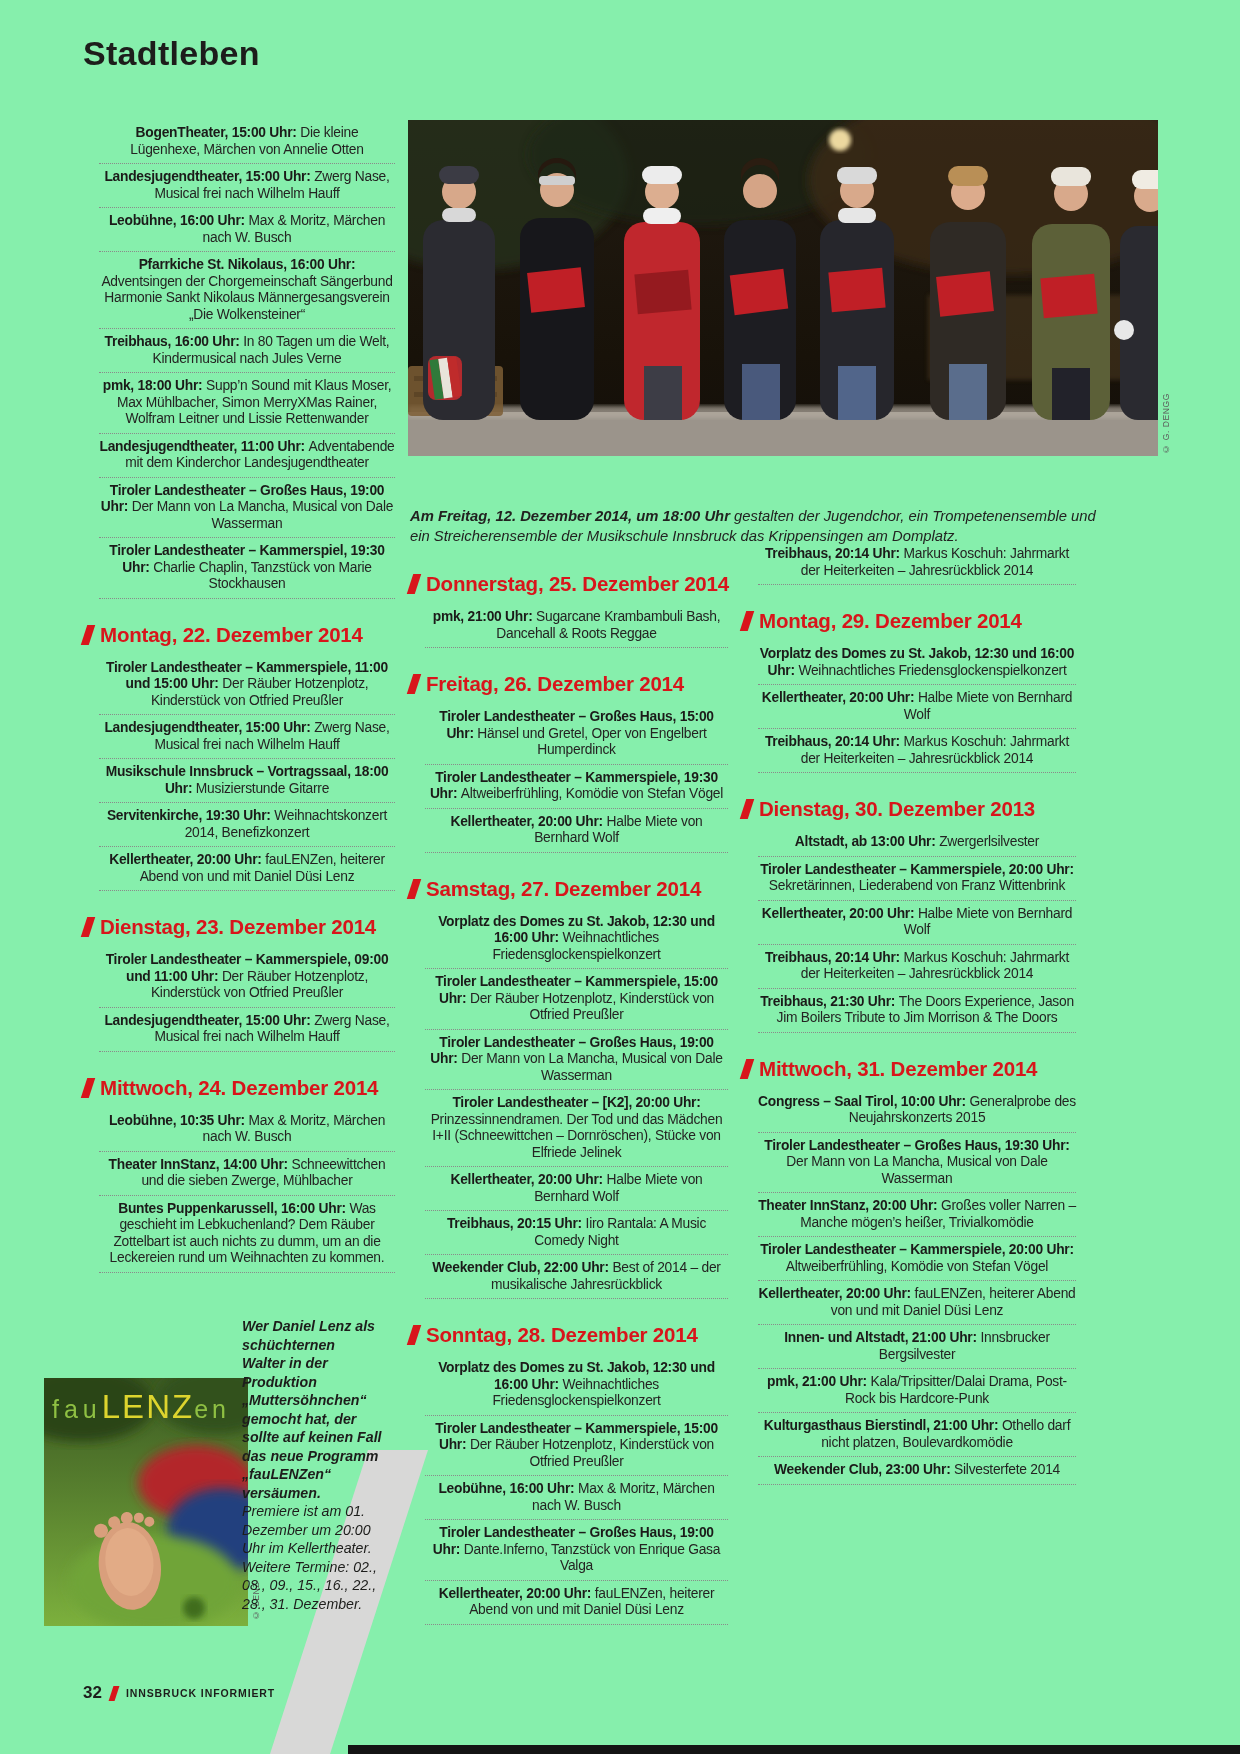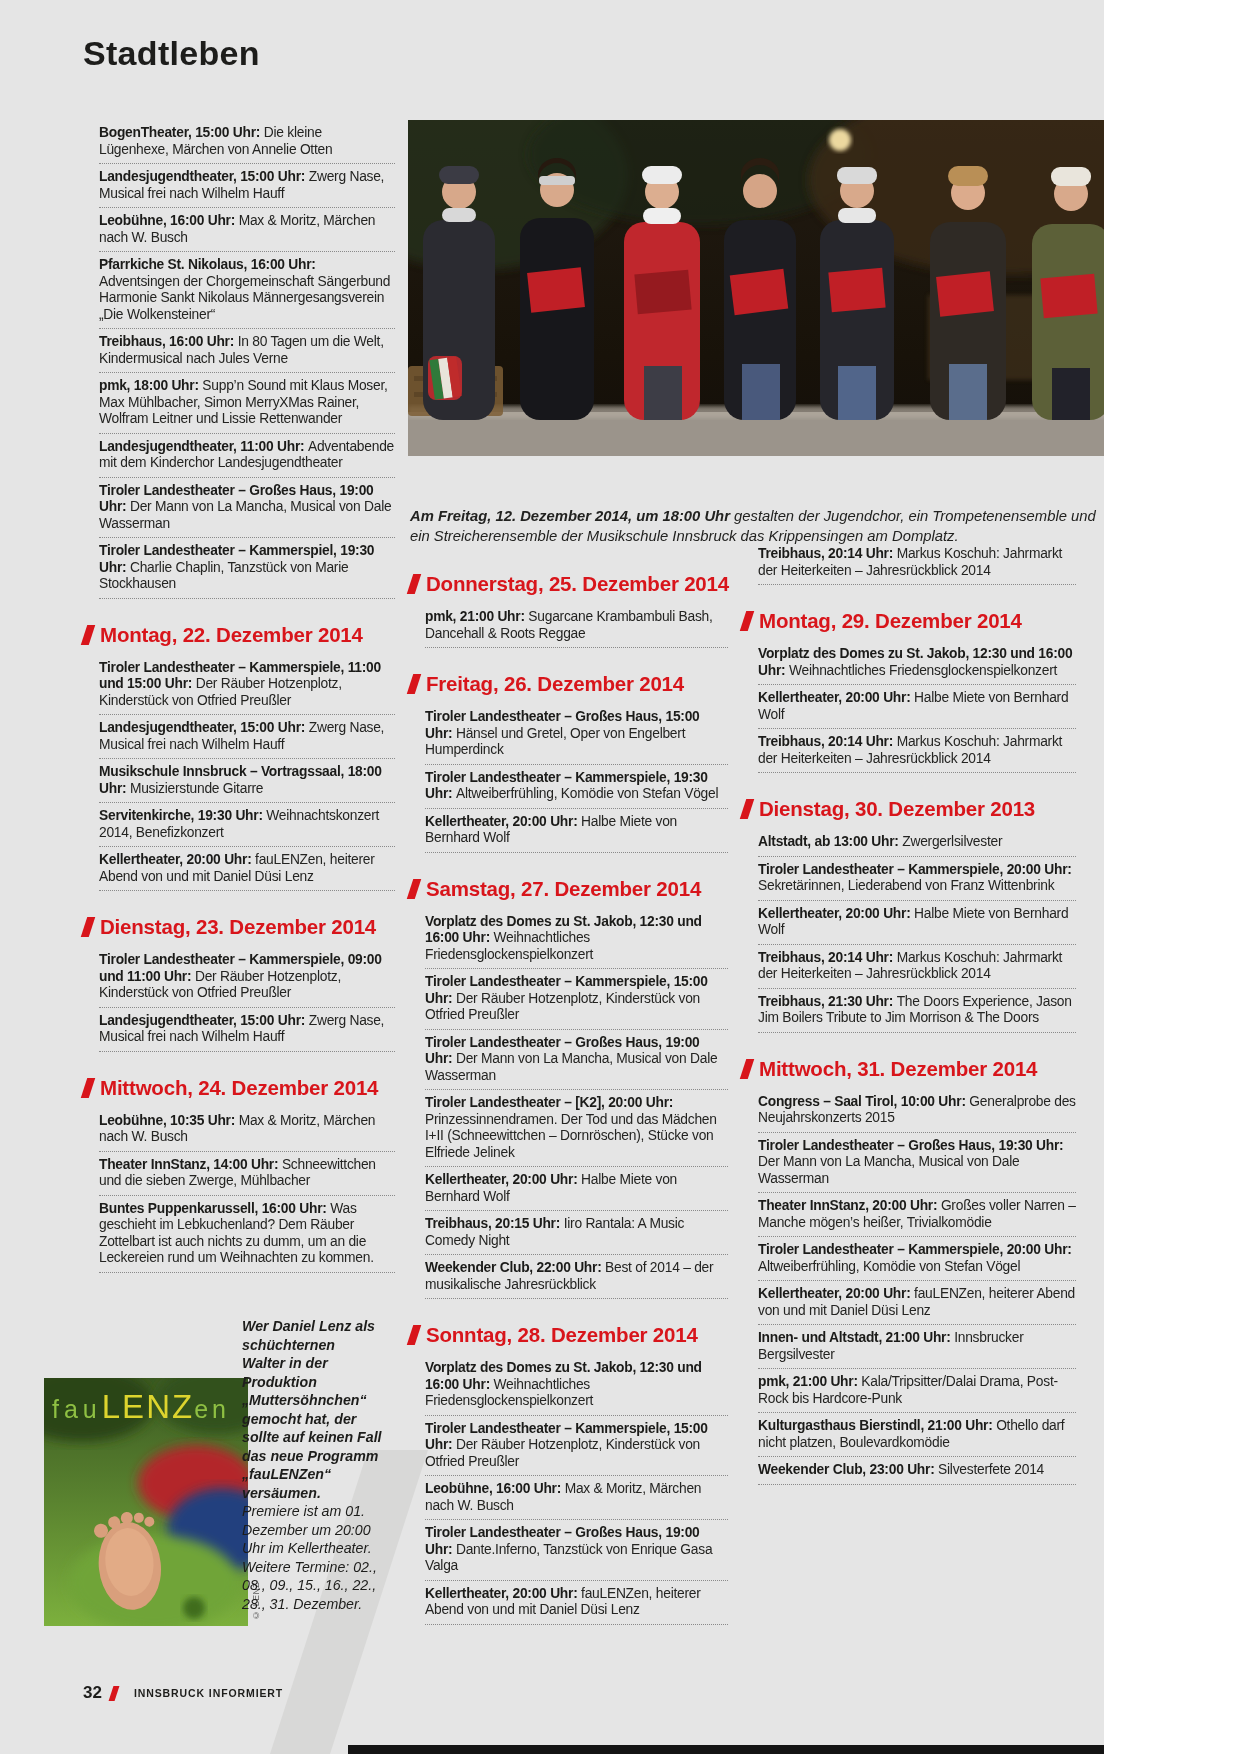--- a/index.html
+++ b/index.html
@@ -1,35 +1,35 @@
 <!DOCTYPE html>
 <html><head>
 <meta charset="utf-8">
 <style>
   * { margin:0; padding:0; box-sizing:border-box; }
   html,body { background:#ffffff; }
-  .page { position:relative; width:1104px; height:1754px; background:#e5e5e5;
+  .page { position:relative; width:1240px; height:1754px; background:#86efac;
           font-family:"Liberation Sans", sans-serif; color:#1e1e1c; overflow:hidden; }
   .title { position:absolute; left:83px; top:34px; font-size:34px; font-weight:bold;
            letter-spacing:0.3px; color:#1d1d1b; z-index:2; }
 
   
   .col { position:absolute; z-index:2; }
   #col-0 { left:99px;  top:122px; width:296px; }
   #col-1 { left:425px; top:556px; width:303px; }
   #col-2 { left:758px; top:543px; width:318px; }
 
   .date-header { display:flex; align-items:center; margin:24px 0 10px -15px; }
   .date-header:first-child { margin-top:16px; }
   .slash { display:inline-block; width:8px; height:20px; background:#d8151b;
            transform:skewX(-18deg); margin-right:8px; flex:0 0 auto; }
   .date-text { font-size:20.5px; font-weight:bold; color:#d8151b; letter-spacing:-0.2px; white-space:nowrap; }
 
   .event { font-size:13.8px; line-height:16.5px; letter-spacing:-0.25px;
-           padding:3px 0 5px; border-bottom:1px dotted #8a8a8a; margin-bottom:2px; }
+           padding:3px 0 5px; border-bottom:1px dotted #8a8a8a; margin-bottom:2px;text-align:center; }
   .event .ev-lead { font-weight:bold; color:#1b1b19; }
   .event .ev-desc { font-weight:normal; color:#242422; }
 
   
   .photo { position:absolute; left:408px; top:120px; width:750px; height:336px; z-index:1; background:#17120d; }
   .photo svg { display:block; }
   .vert-credit { position:absolute; font-size:8.5px; color:#5a5a5a; letter-spacing:0.6px;
                  writing-mode:vertical-rl; transform:rotate(180deg); }
   .photo .vert-credit { right:-13px; bottom:2px; }
 
@@ -44,21 +44,21 @@
                 font-style:italic; font-size:14.2px; line-height:18.5px; color:#1d1d1b; }
   .promo-text b { font-weight:bold; }
 
   
   .gray-slash { position:absolute; left:270px; top:1450px; width:158px; height:304px;
                 background:#d8d8d7; clip-path:polygon(62% 0, 100% 0, 38% 100%, 0 100%); z-index:0; }
   .footer { position:absolute; left:83px; top:1683px; display:flex; align-items:center; z-index:2; }
   .page-num { font-size:17px; font-weight:bold; color:#1d1d1b; margin-right:9px; }
   .footer-slash { display:inline-block; width:6px; height:15px; background:#d8151b;
                   transform:skewX(-18deg); margin-right:9px; }
-  .mag-name { font-size:10.5px; font-weight:bold; letter-spacing:0.9px; color:#1d1d1b;margin-left:8px; }
+  .mag-name { font-size:10.5px; font-weight:bold; letter-spacing:0.9px; color:#1d1d1b; }
   .bottom-bar { position:absolute; left:348px; top:1745px; width:892px; height:9px; background:#141414; z-index:3; }
 </style>
 </head>
 <body>
 
 <div class="page">
 
   <h1 class="title">Stadtleben</h1>
 
   <div class="photo">

